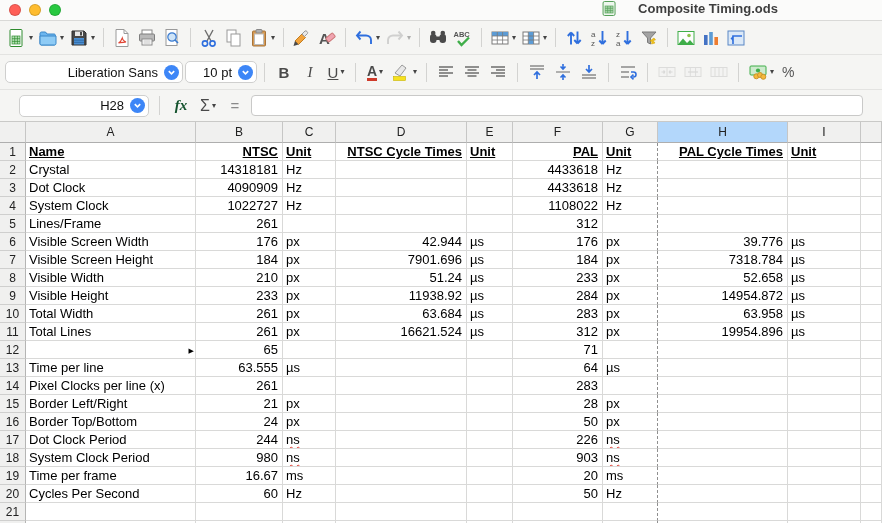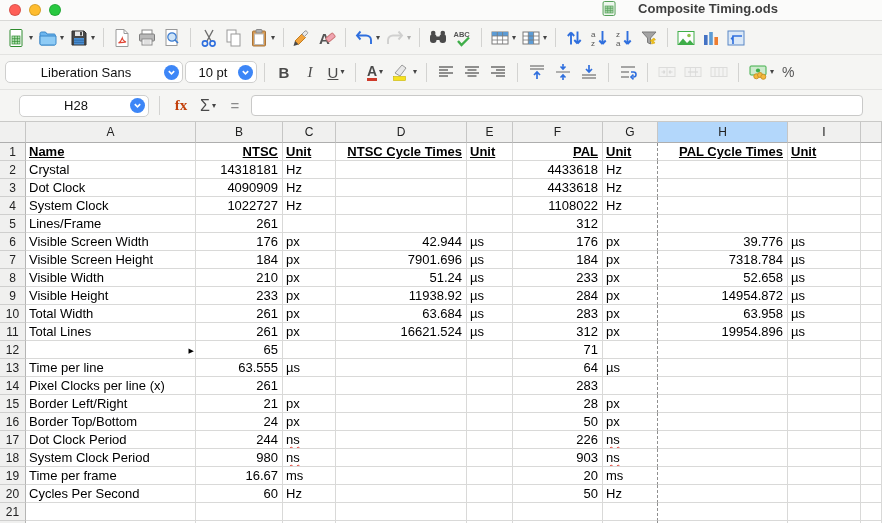--- a/index.html
+++ b/index.html
@@ -24,28 +24,28 @@
   .tb-btn .icon { display:flex; align-items:center; justify-content:center; }
   .tb-btn.disabled { opacity:.4; }
   .caret { font-size:8px; color:#444; margin-left:2px; line-height:1; }
   .sep { width:1px; height:19px; background:#d3d3d1; margin:0 5px; flex:none; }
   .glyph { font-size:15px; color:#4a4a4a; line-height:1; }
   .g-bold { font-weight:700; }
   .g-italic { font-style:italic; font-family:"Liberation Serif","DejaVu Serif",serif; }
   .g-under { text-decoration:underline; }
   .g-fontcolor { font-weight:700; font-size:14px; border-bottom:3px solid #cf3a2a; padding-bottom:0px; }
   .combo { display:flex; align-items:center; background:#fff; border:1px solid #cfcfce; border-radius:5px; height:22px; padding:0 3px 0 8px; font-size:13px; color:#111; flex:none; }
-  .combo .cv { flex:1; text-align:center; white-space:nowrap; overflow:hidden; }
+  .combo .cv { flex:1; text-align:right; white-space:nowrap; overflow:hidden; }
   .combo .cbtn { width:15px; height:15px; border-radius:50%; background:#3d86f7; display:flex; align-items:center; justify-content:center; margin-left:6px; flex:none; }
 
   
   .formula-bar { height:32px; background:#f5f5f3; border-bottom:1px solid #c9c9c7; display:flex; align-items:center; padding:0 19px; gap:5px; }
   .namebox { width:130px; }
   .fb-btn { background:none; border:none; height:24px; min-width:22px; display:flex; align-items:center; justify-content:center; cursor:default; }
-  .fx { color:#c2410c; font-weight:700; font-size:15px; font-family:"Liberation Serif","DejaVu Serif",serif; }
+  .fx { color:#14532d; font-style:italic; font-weight:700; font-size:15px; font-family:"Liberation Serif","DejaVu Serif",serif; }
   .sigma { font-size:16px; color:#4a4a4a; }
   .eq { font-size:15px; color:#8a8a8a; }
   .input-line { flex:1; height:21px; background:#fff; border:1px solid #c9c9c8; border-radius:4px; font-size:13px; padding:0 5px; outline:none; }
 
   
   .sheet { width:882px; height:401px; display:grid; background:#fff;
     grid-template-columns:26px 170px 87px 53px 131px 46px 90px 55px 130px 73px 21px;
     grid-template-rows:21px repeat(22,18px); overflow:hidden; }
   .ch { background:#f0f0ef; border-right:1px solid #c6c6c5; border-bottom:1px solid #aeaeae; display:flex; align-items:center; justify-content:center; font-size:12px; color:#222; }
   .ch.sel { background:#b3d7fb; }

